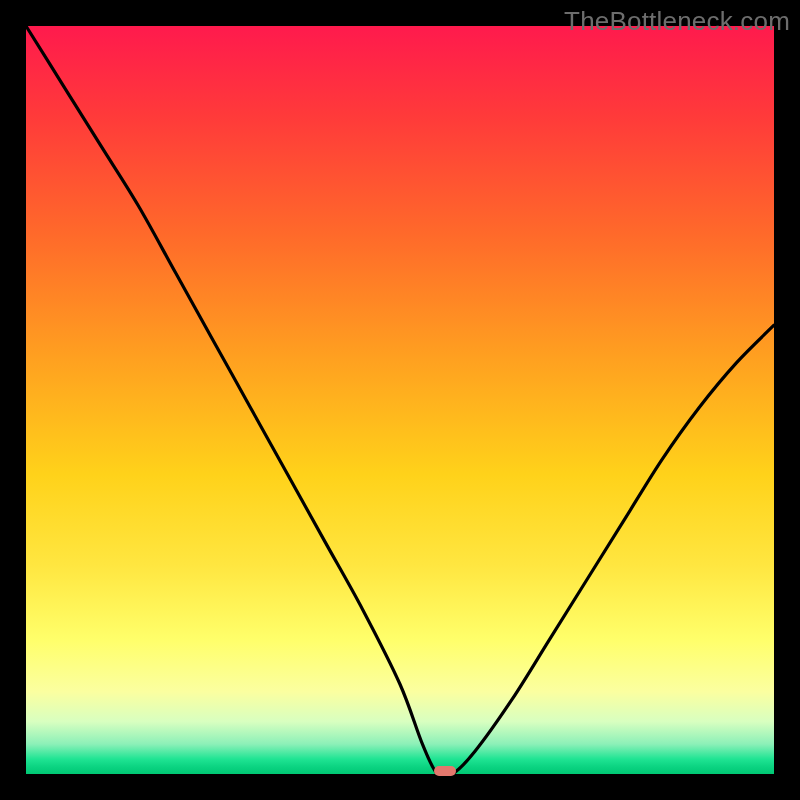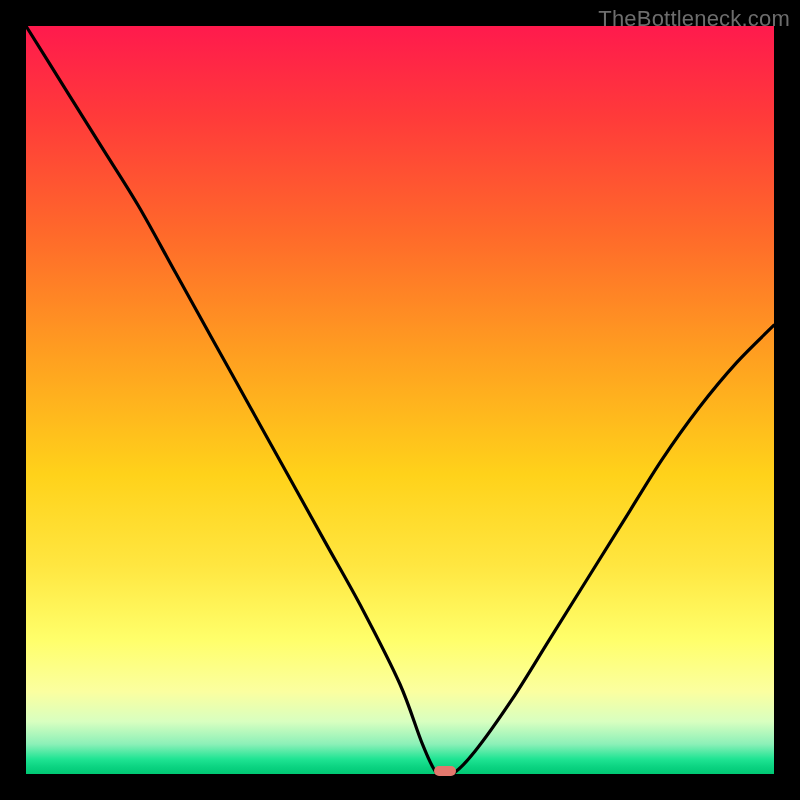--- a/index.html
+++ b/index.html
@@ -39,21 +39,21 @@
       #1fe493 98%,
       #0cd482 99%,
       #00c874 100%
     );
   }
   .watermark {
     position: absolute;
     top: 6px;
     right: 10px;
     color: #6d6d6d;
-    font-size: 22px;
+    font-size: 26px;
     font-weight: 400;
     letter-spacing: 0.2px;
     user-select: none;
   }
   svg.curve {
     position: absolute;
     left: 0;
     top: 0;
     width: 748px;
     height: 748px;

